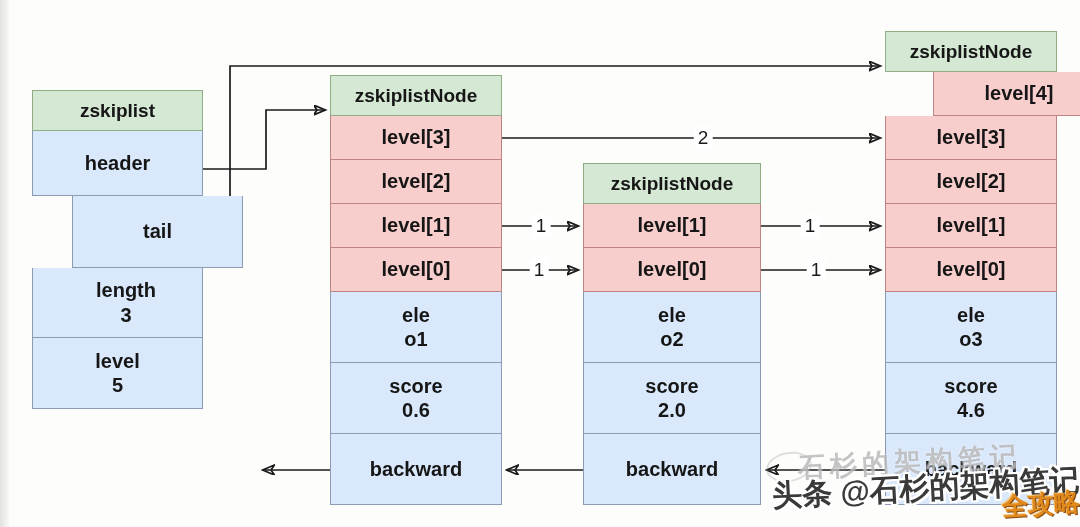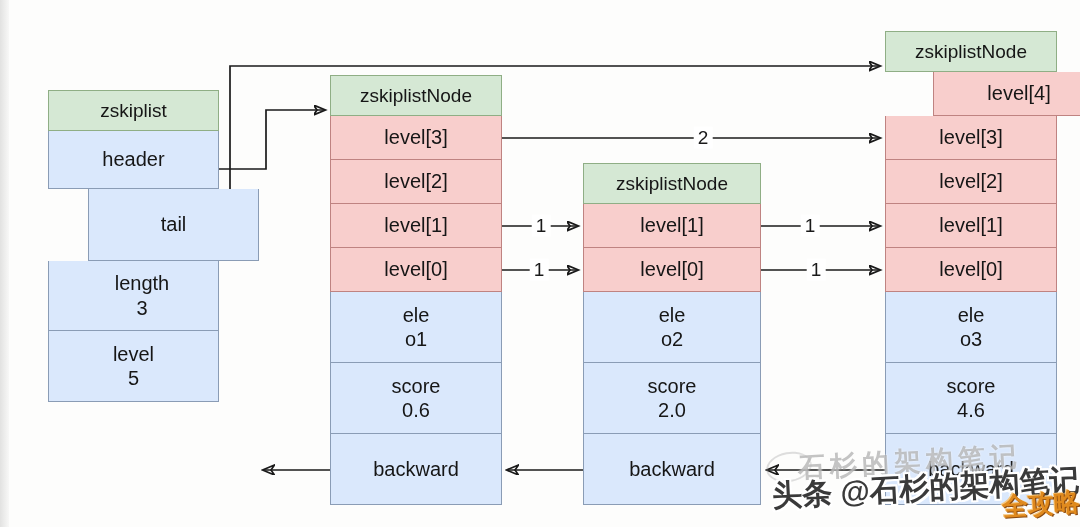--- a/index.html
+++ b/index.html
@@ -8,21 +8,21 @@
     background:#fdfdfc;
     font-family:"Liberation Sans", sans-serif;
     color:#161616;
   }
   .edge-strip{position:absolute;left:0;top:0;width:9px;height:100%;
     background:linear-gradient(to right,#e2e2e1,#f8f8f7);}
   .box{position:absolute;display:flex;flex-direction:column;}
   .cell{
     box-sizing:border-box;width:100%;
     display:flex;flex-direction:column;align-items:center;justify-content:center;
-    font-size:20px;line-height:1.22;text-align:left;
+    font-size:20px;line-height:1.22;text-align:left;font-weight:bold;
   }
   .cell + .cell{border-top:none !important;}
   .c-green{background:#d5e8d4;border:1px solid #8fae85;}
   .c-pink {background:#f8cecc;border:1px solid #bf8381;}
   .c-blue {background:#dae8fc;border:1px solid #8a9cb5;}
   .title-cell{font-size:19px;}
   .arrows{position:absolute;left:0;top:0;pointer-events:none;}
   .arrows path{stroke:#1a1a1a;stroke-width:1.7;fill:none;}
   .span-label{
     position:absolute;transform:translate(-50%,-52%);
@@ -73,25 +73,25 @@
     <path d="M502,138 H880" marker-end="url(#ah)"></path>
     <path d="M502,226 H578" marker-end="url(#ah)"></path>
     <path d="M502,270 H578" marker-end="url(#ah)"></path>
     <path d="M761,226 H880" marker-end="url(#ah)"></path>
     <path d="M761,270 H880" marker-end="url(#ah)"></path>
     <path d="M330,470 H263" marker-end="url(#ah)"></path>
     <path d="M583,470 H507" marker-end="url(#ah)"></path>
     <path d="M885,470 H767" marker-end="url(#ah)"></path>
   </svg>
 
-  <div class="box" style="left:48px;top:90px;width:171px;">
+  <div class="box" style="left:32px;top:90px;width:171px;">
     <div class="cell c-green title-cell" style="height:41px;">
       <span>zskiplist</span>
     </div>
-    <div class="cell c-blue" style="height:58px;">
+    <div class="cell c-blue" style="height:65px;">
       <span>header</span>
     </div>
     <div class="cell c-blue" style="height:72px;margin-left:40px;">
       <span>tail</span>
     </div>
     <div class="cell c-blue" style="height:70px;padding-left:17px;">
       <span>length</span>
       <span>3</span>
     </div>
     <div class="cell c-blue" style="height:71px;">

